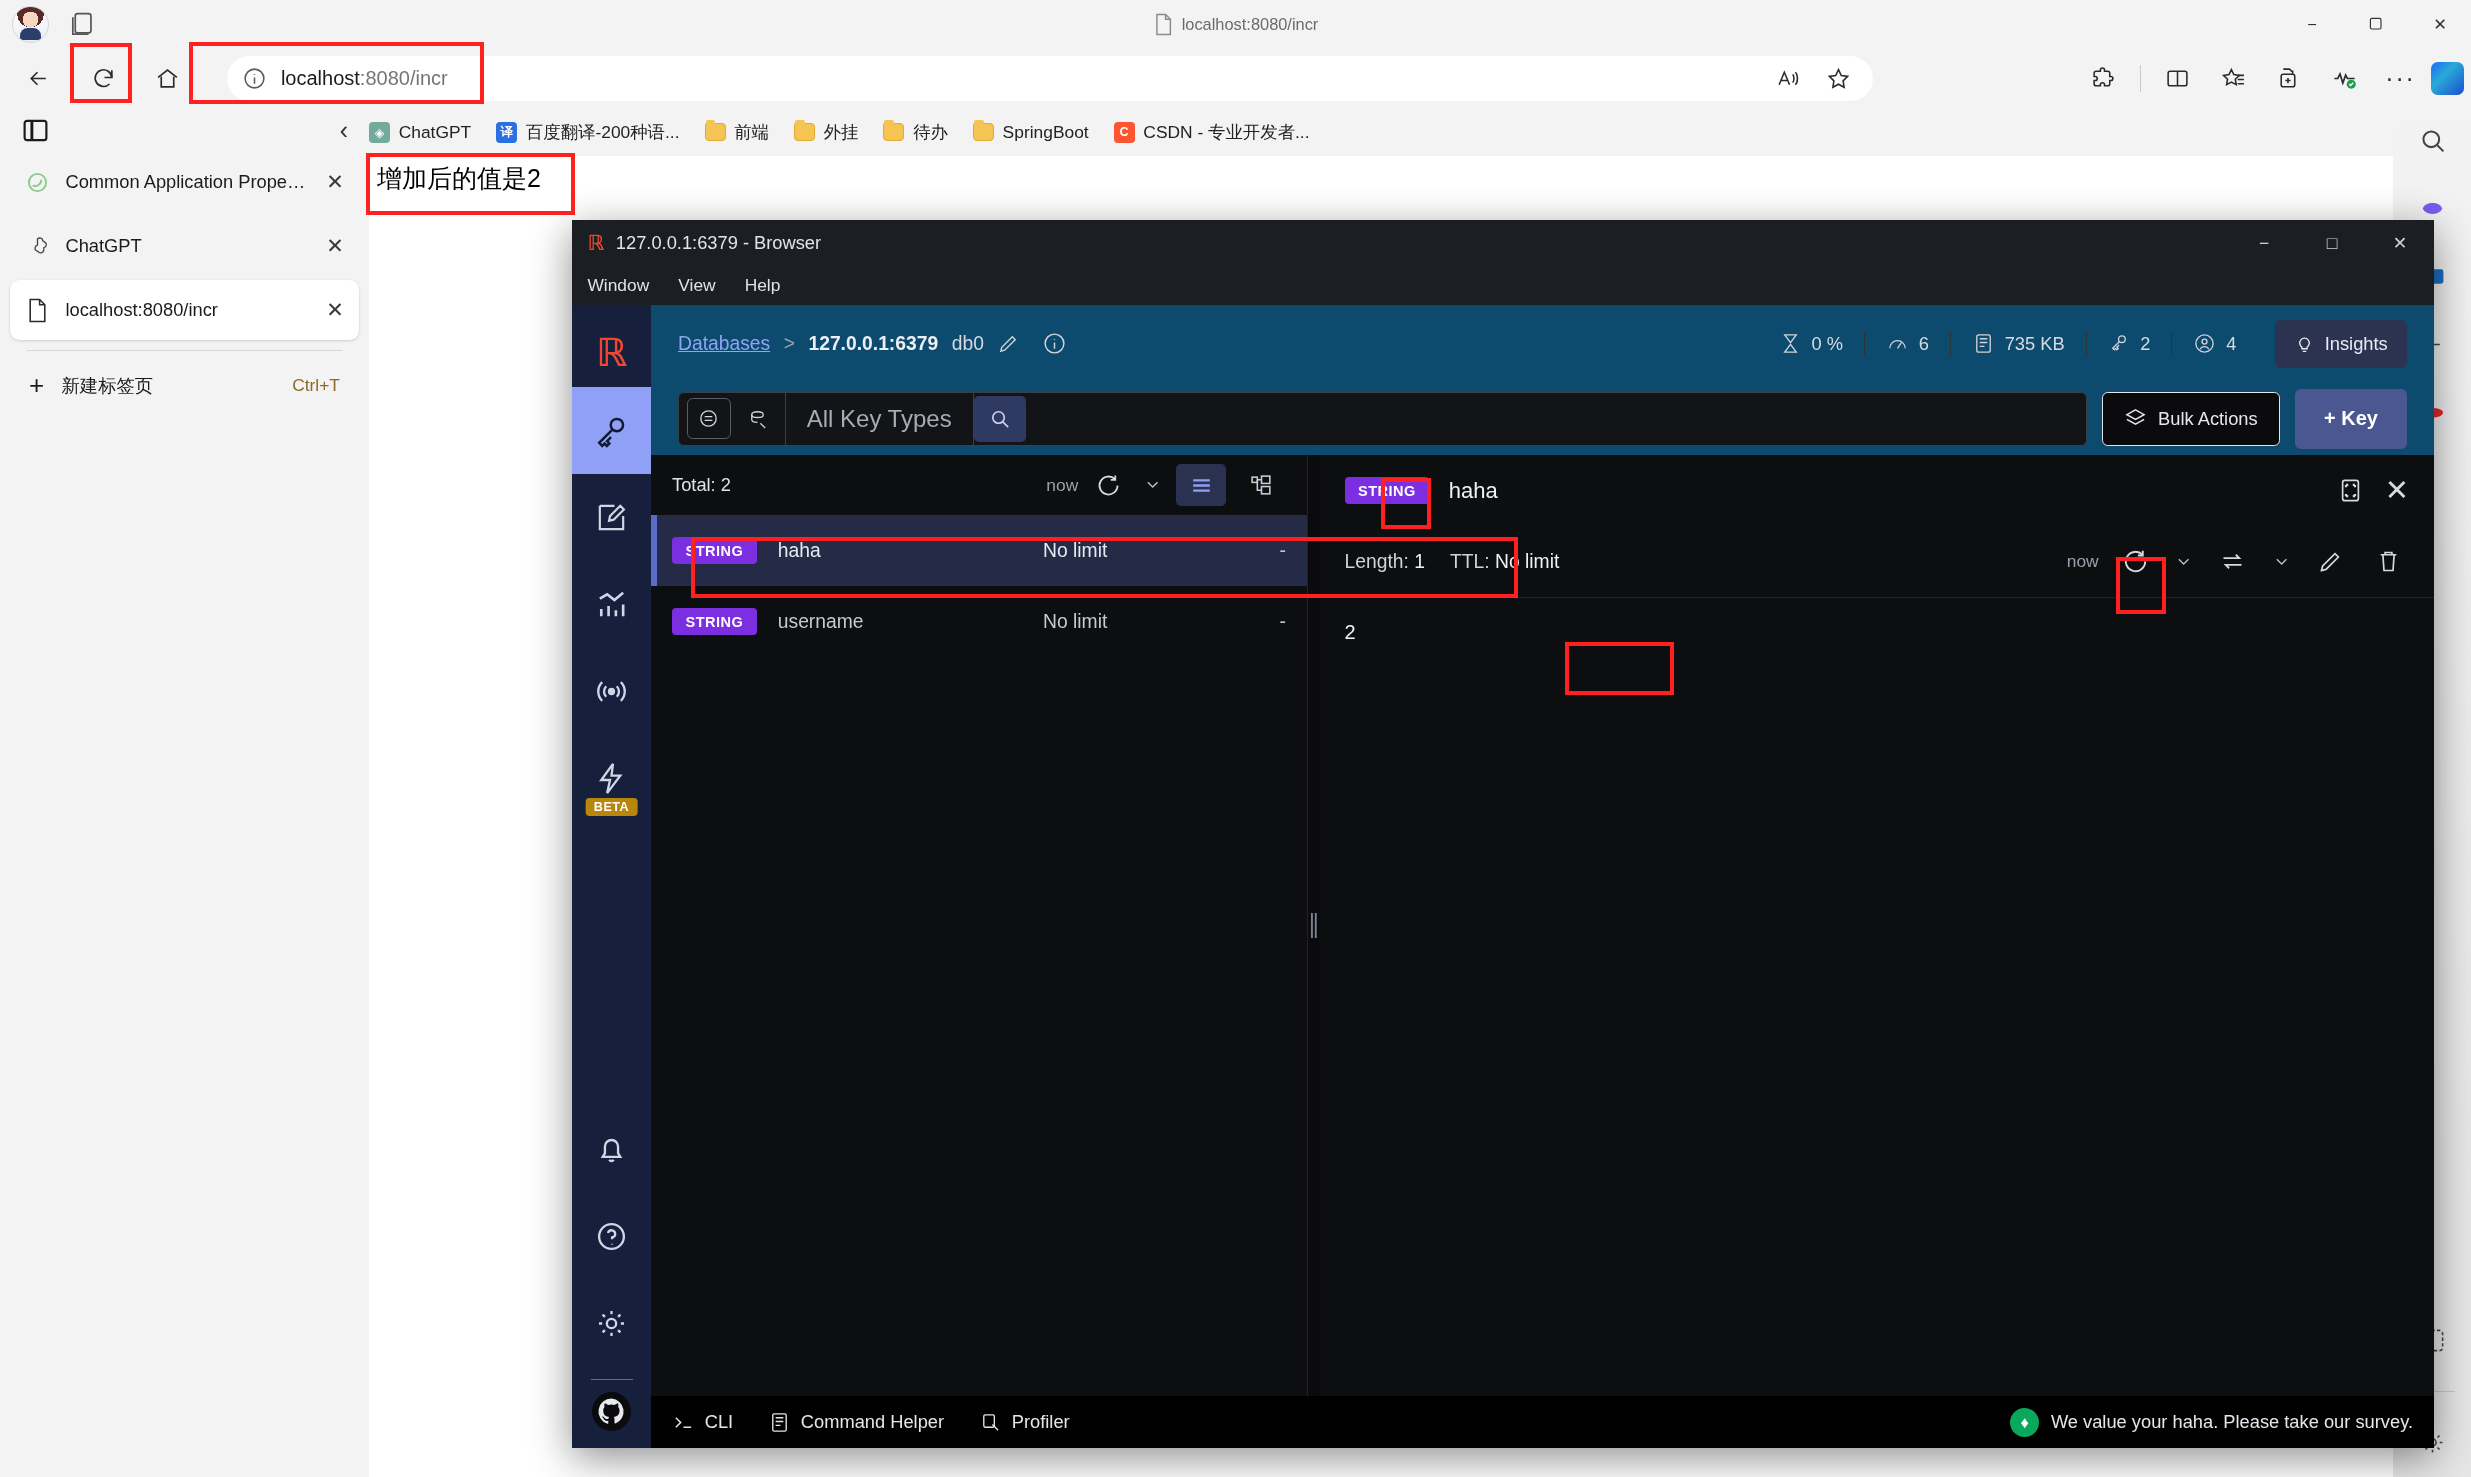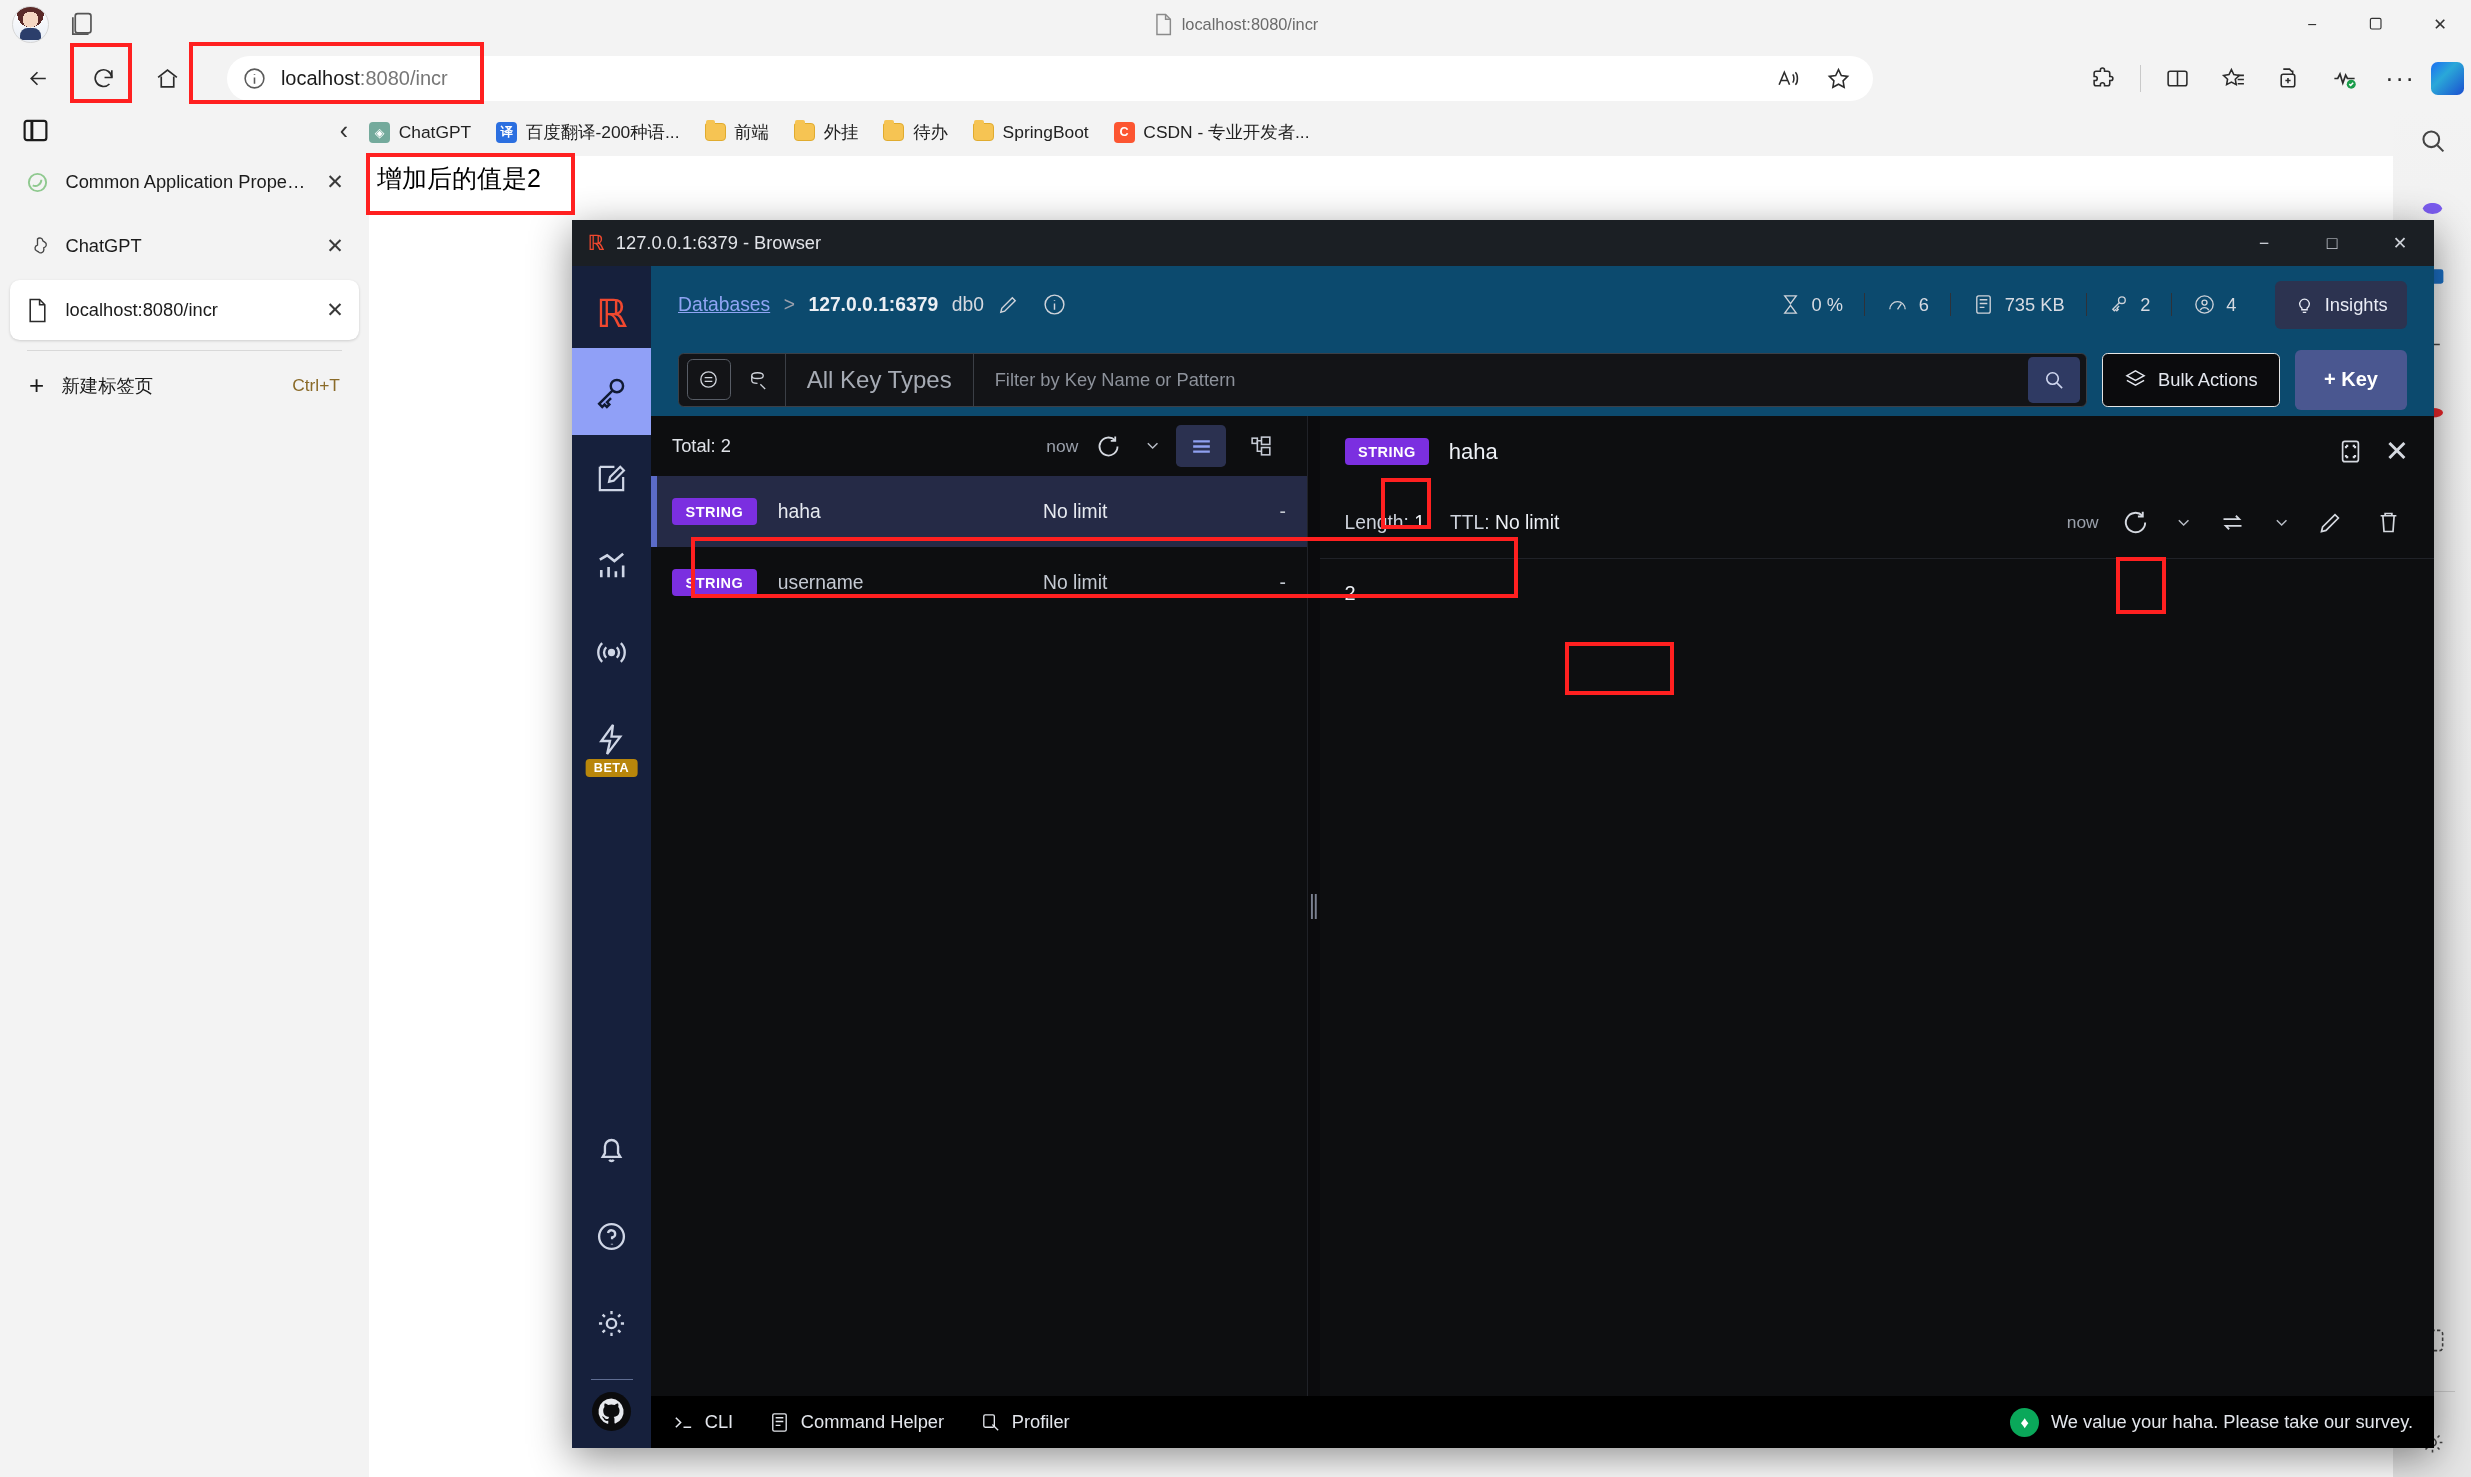--- a/index.html
+++ b/index.html
@@ -509,20 +509,25 @@
     <div class="ri-titlebar">
       <span class="ri-logo-sm">ℝ</span>
       <span>127.0.0.1:6379 - Browser</span>
       <div class="ri-wbtns">
         <div class="ri-wbtn">−</div>
         <div class="ri-wbtn">□</div>
         <div class="ri-wbtn close">✕</div>
       </div>
     </div>
 
+    <div class="ri-menubar">
+      <span>Window</span>
+      <span>View</span>
+      <span>Help</span>
+    </div>
 
     <div class="ri-body">
 
       <div class="ri-rail">
         <div class="ri-rail-logo">ℝ</div>
 
         <div class="ri-rail-item active">
           <svg width="37" height="37" viewBox="0 0 24 24" fill="none" stroke="currentColor" stroke-width="1.6">
             <circle cx="15.5" cy="8.5" r="4"></circle>
               <path d="M12.6 11.4L4 20l2 2 1.5-1.5 1.5 1.5 1.6-1.6-1.5-1.5 2.6-2.6"></path>
@@ -667,21 +672,20 @@
             <div class="fg-btn">
               <svg width="23" height="23" viewBox="0 0 24 24" fill="none" stroke="#cfd3da" stroke-width="1.4">
                 <ellipse cx="12" cy="8" rx="6" ry="3"></ellipse>
                   <path d="M6 8v5c0 1.7 2.7 3 6 3"></path>
                   <path d="M15 17l5 5"></path>
                 </svg>
             </div>
             <div class="fg-div"></div>
             <div class="fg-label">All Key Types</div>
             <div class="fg-div"></div>
-            <div class="fg-input">Filter by Key Name or Pattern</div>
             <div class="fg-search">
               <svg width="23" height="23" viewBox="0 0 24 24" fill="none" stroke="#cfd6ef" stroke-width="1.7">
                   <circle cx="11" cy="11" r="6"></circle>
                   <path d="M15.5 15.5L21 21"></path>
                 </svg>
             </div>
           </div>
           <div class="bulk-btn">
             <svg width="23" height="23" viewBox="0 0 24 24" fill="none" stroke="#e4e7ee" stroke-width="1.5">
               <path d="M12 3l9 5-9 5-9-5z"></path>

